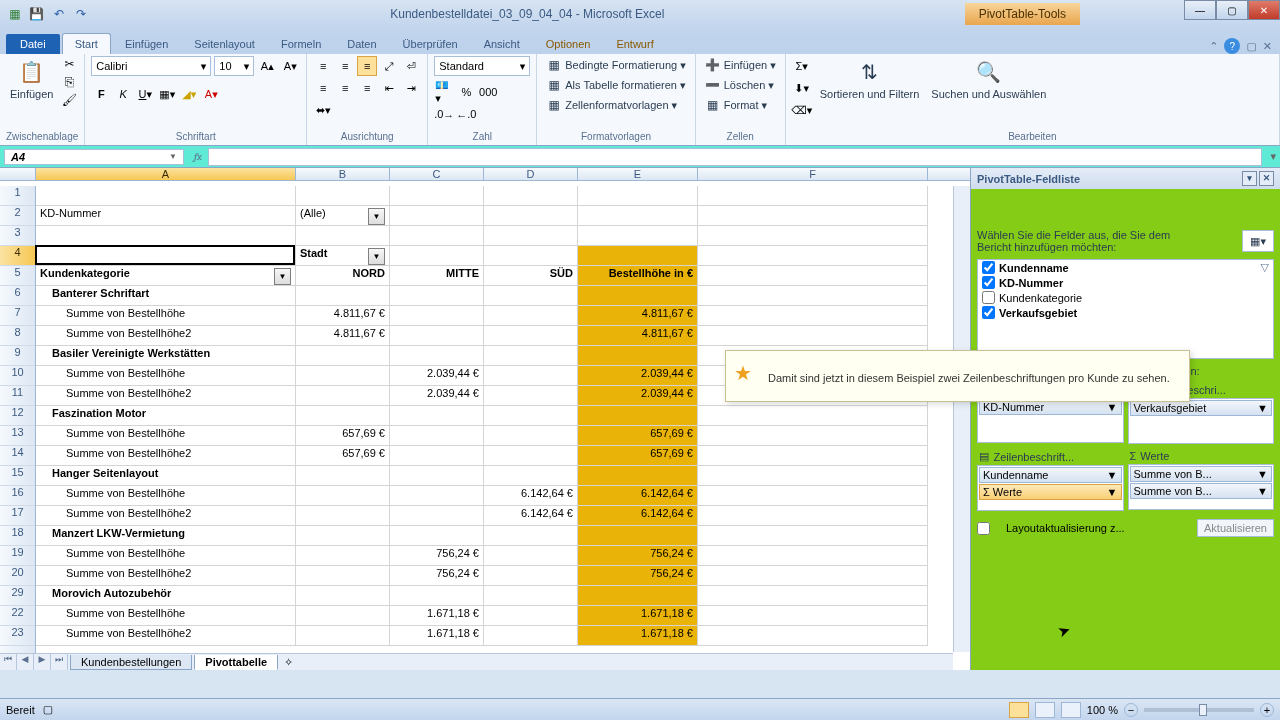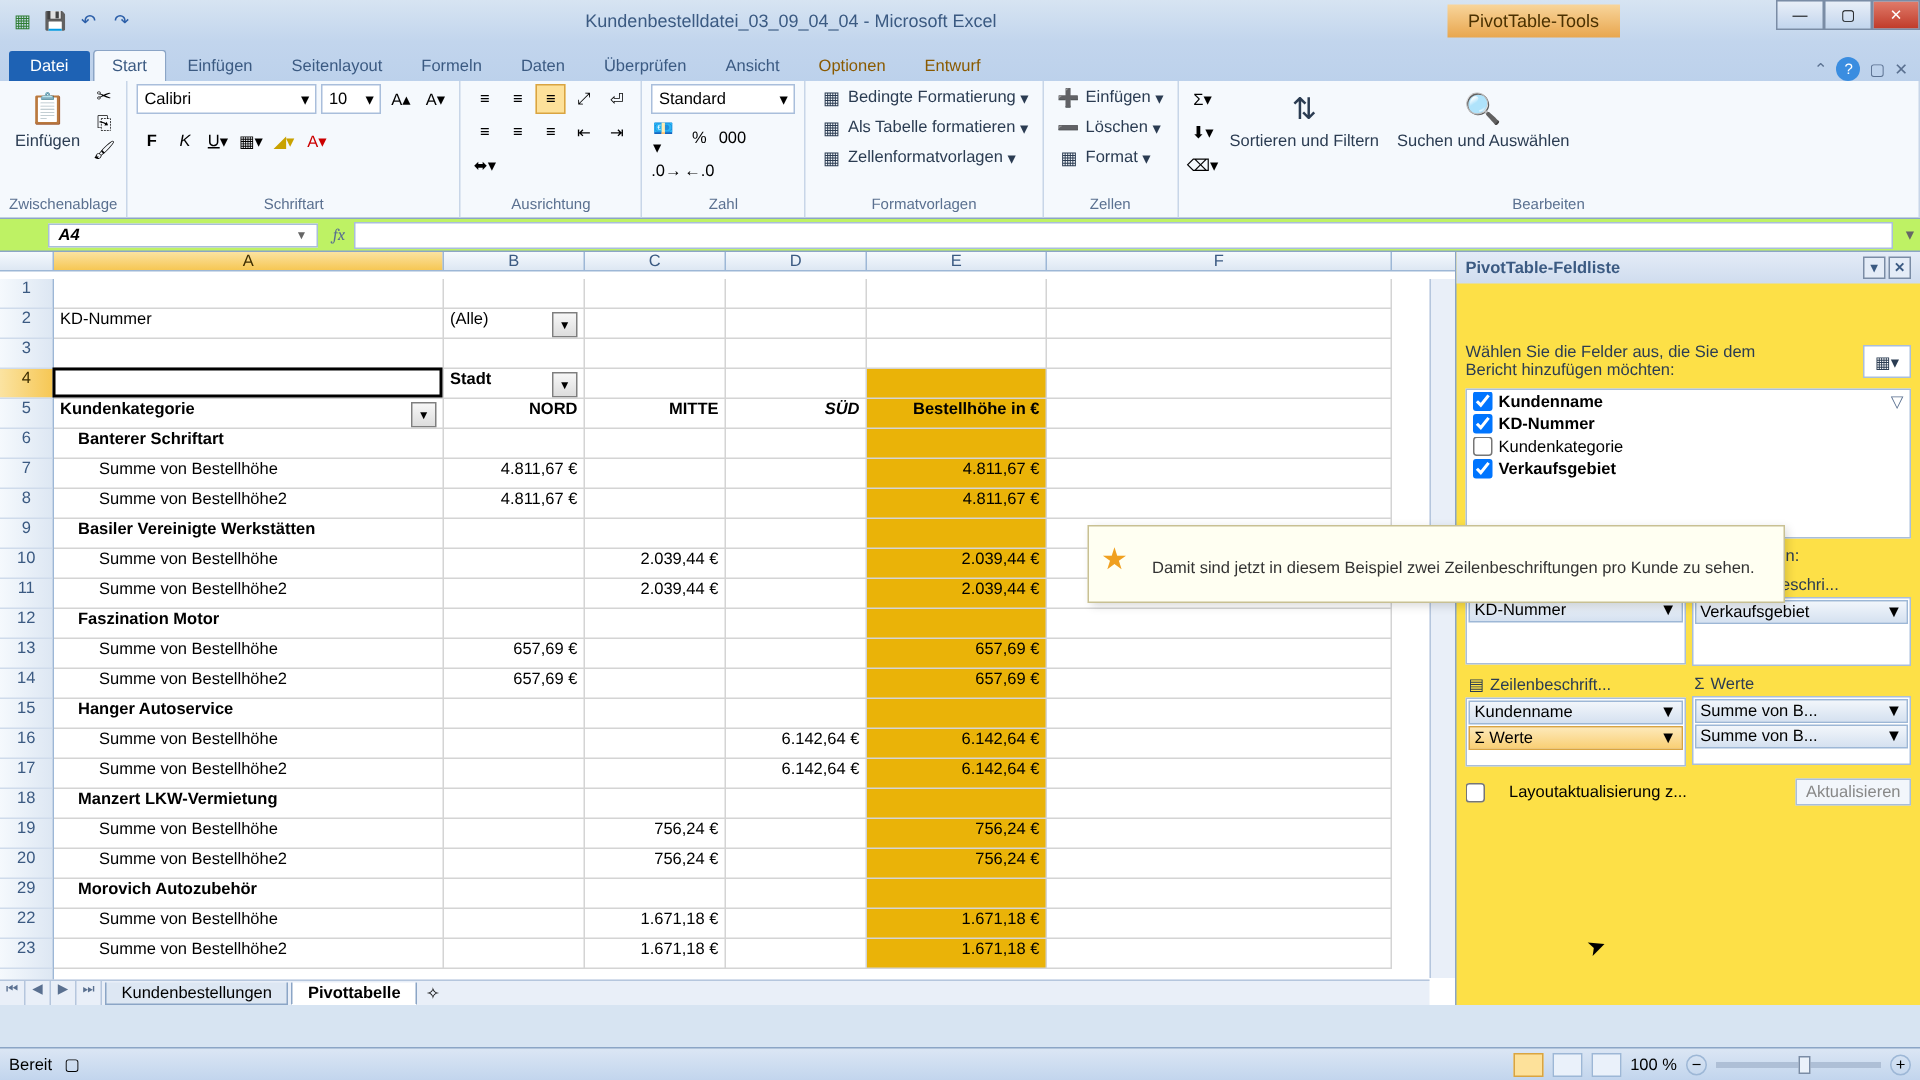--- a/index.html
+++ b/index.html
@@ -29,21 +29,21 @@
 .r-btn { padding: 1px 3px; display: flex; align-items: center; gap: 3px; color: #2b3c52; }
 .r-btn-big { display: flex; flex-direction: column; align-items: center; gap: 2px; padding: 2px 4px; color: #2b3c52; }
 .r-icon { width: 16px; height: 16px; display: inline-flex; align-items: center; justify-content: center; font-size: 12px; }
 .r-icon-big { width: 28px; height: 28px; display: flex; align-items: center; justify-content: center; font-size: 20px; }
 .font-sel { border: 1px solid #a9bedb; background: #fff; padding: 1px 4px; width: 120px; height: 20px; display: flex; align-items: center; justify-content: space-between; }
 .size-sel { border: 1px solid #a9bedb; background: #fff; padding: 1px 4px; width: 40px; height: 20px; display: flex; align-items: center; justify-content: space-between; }
 .btn-row { display: flex; gap: 2px; }
 .tb { width: 20px; height: 20px; display: flex; align-items: center; justify-content: center; border: 1px solid transparent; }
 .tb.active { background: #fde19a; border: 1px solid #d9a441; }
 
-.namebox-row { height: 22px; background: #bef264; border-bottom: 1px solid #8ba5c6; display: flex; align-items: center; padding-left: 28px; }
+.namebox-row { height: 22px; background: #5eead4; border-bottom: 1px solid #8ba5c6; display: flex; align-items: center; }
 .namebox { width: 180px; background: #fff; border: 1px solid #a9bedb; margin: 0 4px; padding: 1px 6px; display: flex; justify-content: space-between; align-items: center; font-weight: bold; font-style: italic; font-family: Cambria, serif; }
 .fx-label { font-style: italic; color: #5a7090; padding: 0 6px; font-family: Cambria, serif; }
 .formula-bar { flex: 1; background: #fff; border: 1px solid #a9bedb; height: 18px; margin-right: 4px; }
 
 .workarea { position: absolute; top: 168px; bottom: 50px; left: 0; right: 0; display: flex; }
 .sheet { flex: 1; position: relative; background: #fff; overflow: hidden; }
 .col-headers { display: flex; background: linear-gradient(#f5f9fd,#dde7f3); border-bottom: 1px solid #9db7d6; }
 .ch-corner { width: 36px; border-right: 1px solid #9db7d6; }
 .ch { border-right: 1px solid #9db7d6; text-align: center; color: #3b5a82; }
 .ch.selected { background: linear-gradient(#fbe3a1,#f6c754); color: #3d2d00; }
@@ -63,21 +63,21 @@
 
 .vscroll { position: absolute; top: 18px; right: 0; width: 17px; bottom: 18px; background: #e9eff8; border-left: 1px solid #b5c6dd; }
 .hscroll { position: absolute; bottom: 0; right: 17px; left: 560px; height: 17px; background: #e9eff8; border-top: 1px solid #b5c6dd; }
 
 .sheet-tabs-row { position: absolute; bottom: 0; left: 0; width: 560px; height: 17px; background: #e9eff8; border-top: 1px solid #b5c6dd; display: flex; align-items: center; }
 .stab-nav { display: flex; }
 .stab-nav span { width: 17px; height: 17px; border-right: 1px solid #b5c6dd; text-align: center; font-size: 9px; color: #5a7090; }
 .stab { padding: 1px 10px; border: 1px solid #8ba5c6; border-top: none; background: #dde7f3; margin-left: 2px; }
 .stab.active { background: #fff; font-weight: bold; border-bottom: 1px solid #fff; }
 
-.field-pane { width: 310px; background: #fde047; border-left: 1px solid #8ba5c6; display: flex; flex-direction: column; }
+.field-pane { width: 310px; background: #84cc16; border-left: 1px solid #8ba5c6; display: flex; flex-direction: column; }
 .fp-header { background: linear-gradient(#e4ecf7,#cfdcee); padding: 3px 6px; font-weight: bold; color: #3b5a82; display: flex; justify-content: space-between; align-items: center; }
 .fp-close { width: 15px; height: 15px; border: 1px solid #7a8ca5; background: #e4ecf7; text-align: center; font-size: 9px; line-height: 13px; }
 .fp-text { padding: 4px 6px; color: #2b3c52; display: flex; align-items: center; justify-content: space-between; margin-top: 36px; }
 .layout-btn { width: 32px; height: 22px; border: 1px solid #a9bedb; background: #fff; display: flex; align-items: center; justify-content: center; }
 .fp-fields { background: #fff; border: 1px solid #a9bedb; margin: 2px 6px; height: 100px; overflow: hidden; }
 .fp-field { padding: 1px 4px; display: flex; align-items: center; gap: 4px; }
 .fp-field input { width: 13px; height: 13px; }
 .fp-field.checked label { font-weight: bold; }
 .fp-areas-label { padding: 4px 6px; color: #2b3c52; }
 .fp-areas { display: grid; grid-template-columns: 1fr 1fr; gap: 4px; padding: 0 6px 4px; }
@@ -354,21 +354,21 @@
           <div class="cell bold" style="width: 94px;"><b>Stadt</b><span class="filter-btn">▼</span></div>
           <div class="cell bold" style="width: 94px;"></div>
           <div class="cell bold" style="width: 94px;"></div>
           <div class="cell hl bold" style="width: 120px;"></div>
           <div class="cell bold" style="width: 230px;"></div>
         </div>
         <div class="grow">
           <div class="cell bold" style="width: 260px;"><span>Kundenkategorie</span><span class="filter-btn">▼</span></div>
           <div class="cell bold right right bold" style="width: 94px;">NORD</div>
           <div class="cell bold right right bold" style="width: 94px;">MITTE</div>
-          <div class="cell bold right right bold" style="width: 94px; font-style: italic;">SÜD</div>
+          <div class="cell bold right right bold" style="width: 94px;">SÜD</div>
           <div class="cell hl bold right right bold" style="width: 120px;">Bestellhöhe in €</div>
           <div class="cell bold right right bold" style="width: 230px;"></div>
         </div>
         <div class="grow">
           <div class="cell bold indent1" style="width: 260px;">Banterer Schriftart</div>
           <div class="cell" style="width: 94px;"></div>
           <div class="cell" style="width: 94px;"></div>
           <div class="cell" style="width: 94px;"></div>
           <div class="cell hl" style="width: 120px;"></div>
           <div class="cell" style="width: 230px;"></div>
@@ -431,21 +431,21 @@
         </div>
         <div class="grow">
           <div class="cell indent2" style="width: 260px;">Summe von Bestellhöhe2</div>
           <div class="cell right" style="width: 94px;">657,69 €</div>
           <div class="cell right" style="width: 94px;"></div>
           <div class="cell right" style="width: 94px;"></div>
           <div class="cell hl right" style="width: 120px;">657,69 €</div>
           <div class="cell right" style="width: 230px;"></div>
         </div>
         <div class="grow">
-          <div class="cell bold indent1" style="width: 260px;">Hanger Autoservice</div>
+          <div class="cell bold indent1" style="width: 260px;">Hanger Seitenlayout</div>
           <div class="cell" style="width: 94px;"></div>
           <div class="cell" style="width: 94px;"></div>
           <div class="cell" style="width: 94px;"></div>
           <div class="cell hl" style="width: 120px;"></div>
           <div class="cell" style="width: 230px;"></div>
         </div>
         <div class="grow">
           <div class="cell indent2" style="width: 260px;">Summe von Bestellhöhe</div>
           <div class="cell right" style="width: 94px;"></div>
           <div class="cell right" style="width: 94px;"></div>

